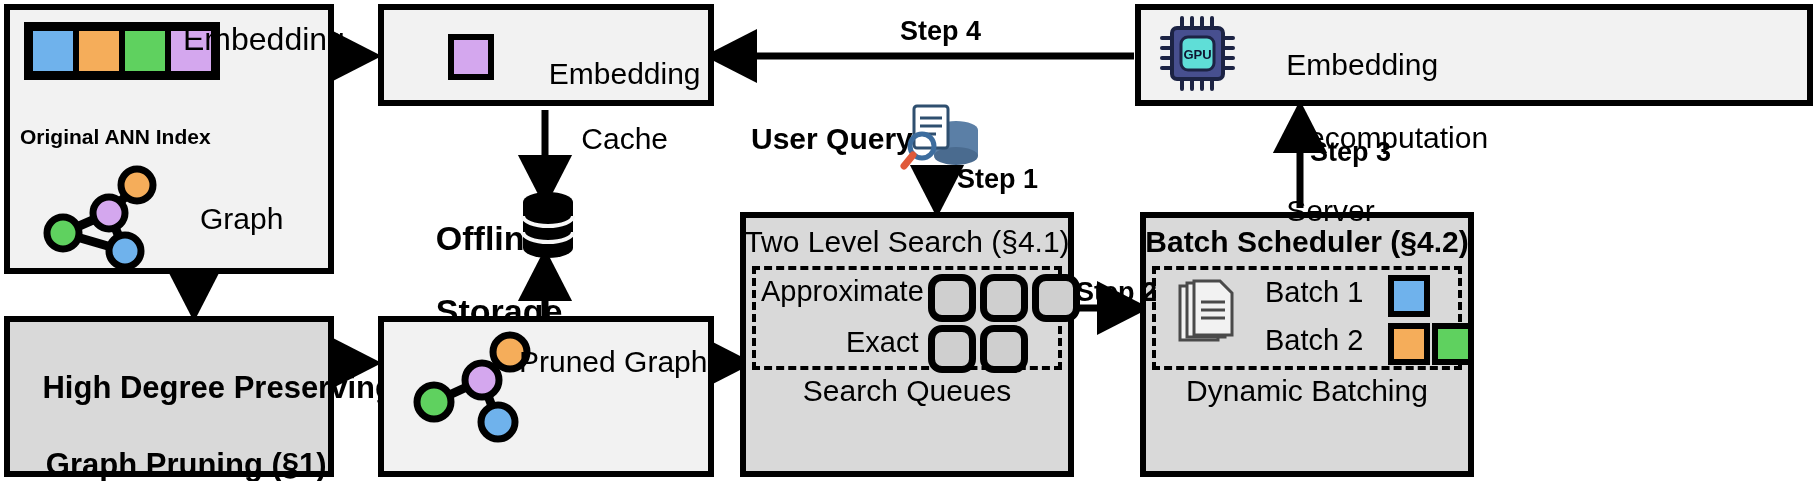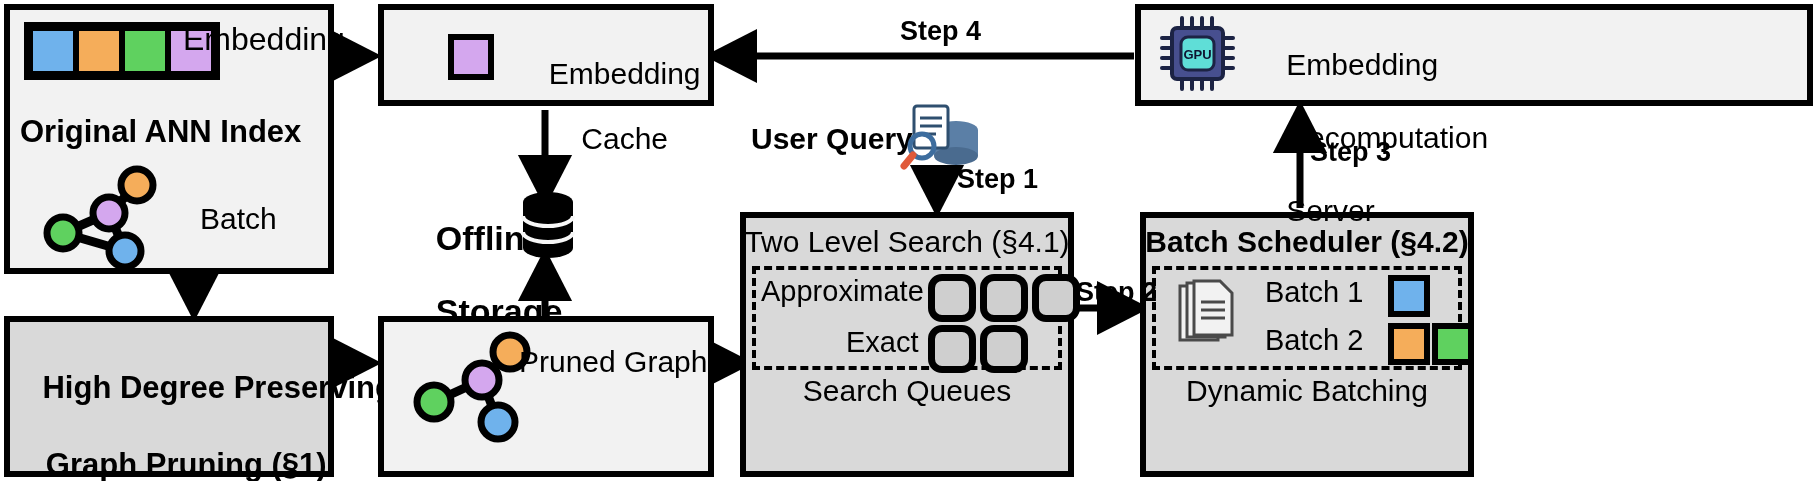--- a/index.html
+++ b/index.html
@@ -66,37 +66,37 @@
   <div class="box fill-light" style="left:4px;top:4px;width:330px;height:270px;"></div>
 
   <div class="vec" style="left:24px;top:22px;">
     <i style="background:#6fb2ec"></i>
       <i style="background:#f5ad5a"></i>
       <i style="background:#5fd15f"></i>
       <i style="background:#d4a7ee"></i>
   </div>
   <div class="lbl" style="left:183px;top:22px;font-size:32px;">Embedding</div>
 
-  <div class="lbl bold" style="left:20px;top:115px;font-size:31px;text-align:center;">Original ANN Index</div>
+  <div class="lbl bold" style="left:20px;top:126px;font-size:21px;text-align:center;">Original ANN Index</div>
 
   <svg width="220" height="110" style="left:35px;top:165px;">
     <g stroke="#000" stroke-width="9" stroke-linecap="round">
       <line x1="28" y1="68" x2="74" y2="48"></line>
       <line x1="74" y1="48" x2="102" y2="20"></line>
       <line x1="74" y1="48" x2="90" y2="86"></line>
       <line x1="28" y1="68" x2="90" y2="86"></line>
     </g>
     <g stroke="#000" stroke-width="7">
       <circle cx="102" cy="20" r="16" fill="#f5ad5a"></circle>
       <circle cx="74" cy="48" r="16" fill="#d4a7ee"></circle>
       <circle cx="28" cy="68" r="16" fill="#5fd15f"></circle>
       <circle cx="90" cy="86" r="16" fill="#6fb2ec"></circle>
     </g>
   </svg>
-  <div class="lbl" style="left:200px;top:203px;font-size:30px;">Batch</div>
+  <div class="lbl" style="left:200px;top:203px;font-size:30px;">Graph</div>
 
   <div class="box fill-light" style="left:378px;top:4px;width:336px;height:102px;"></div>
   <div class="sq" style="left:448px;top:34px;width:46px;height:46px;background:#d4a7ee;"></div>
   <div class="lbl ctr" style="left:508px;top:26px;width:200px;font-size:30px;">
     <span>Embedding</span><br>
     <span>Cache</span>
   </div>
 
   <div class="lbl bold ctr" style="left:398px;top:183px;width:140px;font-size:34px;">
     <span>Offline</span><br>

